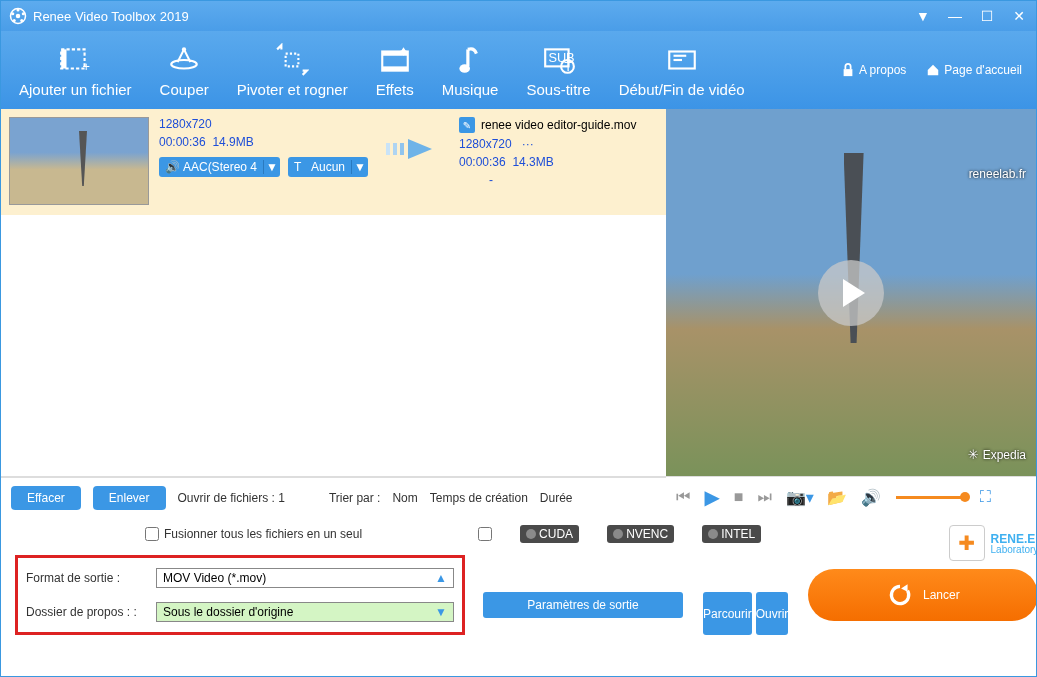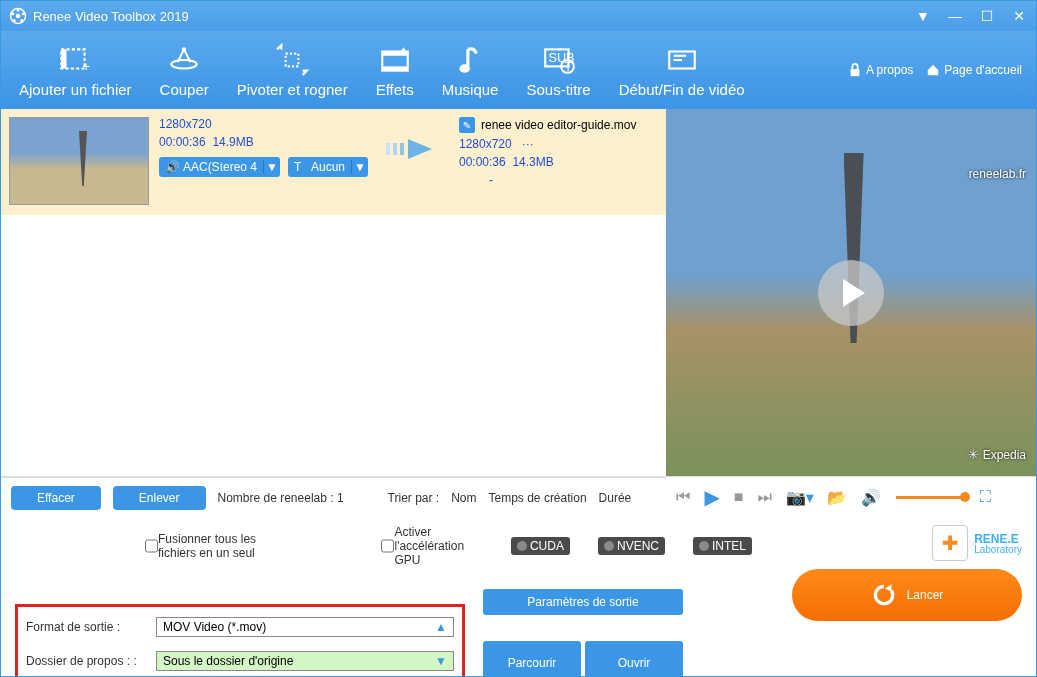--- a/index.html
+++ b/index.html
@@ -7,21 +7,21 @@
 .titlebar{height:30px;background:linear-gradient(#5dabee,#4a9de8);display:flex;align-items:center;padding:0 8px;color:#fff}
 .titlebar .logo{width:18px;height:18px;margin-right:6px}
 .titlebar-title{flex:1;font-size:13px}
 .titlebar-btns{display:flex;gap:14px}
 .titlebar-btns span{cursor:pointer;font-size:14px;width:18px;text-align:center}
 .toolbar{height:78px;background:linear-gradient(#5aa9ed,#3c94e6);display:flex;align-items:center;padding:0 4px;color:#fff}
 .tool{display:flex;flex-direction:column;align-items:center;justify-content:center;padding:0 14px;height:100%;cursor:pointer}
 .tool svg{width:34px;height:34px;margin-bottom:4px}
 .tool-label{font-size:15px;white-space:nowrap}
 .toolbar-spacer{flex:1}
-.toolbar-right{display:flex;align-items:center;gap:13px;padding-right:10px}
+.toolbar-right{display:flex;align-items:center;gap:20px;padding-right:10px}
 .tr-item{display:flex;align-items:center;gap:4px;cursor:pointer}
 .main{display:flex;height:calc(100% - 30px - 78px - 200px)}
 .filelist{flex:1;background:#fff;overflow:auto}
 .file-row{display:flex;background:#fdf0cf;padding:8px 8px 10px 8px;gap:10px;align-items:flex-start}
 .thumb{width:140px;height:88px;background:linear-gradient(#7aa3d0 40%,#c8b890 60%);border:1px solid #999;position:relative}
 .thumb::after{content:"";position:absolute;left:50%;top:15%;width:8px;height:55px;background:#555;clip-path:polygon(40% 100%,60% 100%,100% 0,0 0)}
 .file-left{display:flex;flex-direction:column;gap:4px;min-width:210px}
 .file-name{color:#333}
 .file-meta{color:#1d4ed8}
 .pill{display:inline-flex;align-items:center;background:#3b97e5;color:#fff;border-radius:3px;height:20px;font-size:11px;cursor:pointer}
@@ -33,40 +33,40 @@
 .file-right-head{display:flex;align-items:center;gap:6px}
 .edit-icon{width:16px;height:16px;background:#3b97e5;border-radius:2px;display:flex;align-items:center;justify-content:center;color:#fff;font-size:10px}
 .preview{width:370px;background:#000;position:relative;display:flex;align-items:center;justify-content:center}
 .preview-img{width:100%;height:100%;background:linear-gradient(#6fa0ce 45%,#a89268 60%,#7a925a 100%);position:relative}
 .preview-img::before{content:"";position:absolute;left:48%;top:12%;width:20px;height:190px;background:#4a4f55;clip-path:polygon(35% 100%,65% 100%,100% 0,0 0)}
 .play-btn{position:absolute;width:66px;height:66px;border-radius:50%;background:rgba(200,200,200,.75);display:flex;align-items:center;justify-content:center;cursor:pointer}
 .play-btn::after{content:"";border-left:22px solid #fff;border-top:14px solid transparent;border-bottom:14px solid transparent;margin-left:5px}
 .prev-wm{position:absolute;top:58px;right:10px;color:#fff;font-size:12px;text-shadow:0 0 3px #000}
 .prev-wm2{position:absolute;bottom:14px;right:10px;color:#fff;font-size:13px;text-shadow:0 0 3px #000;display:flex;align-items:center;gap:4px}
 .middlebar{height:40px;border-top:1px solid #ddd;display:flex;align-items:center;padding:0 10px;gap:12px}
-.btn-blue{background:#3b97e5;color:#fff;border:none;border-radius:4px;height:24px;padding:0 26px;cursor:pointer;font-size:12px}
+.btn-blue{background:#3b97e5;color:#fff;border:none;border-radius:4px;height:24px;padding:0 16px;cursor:pointer;font-size:12px}
 .sort-lbl{color:#333}
 .player-controls{width:370px;display:flex;align-items:center;gap:14px;padding:0 10px;justify-content:flex-start}
 .pc-ico{color:#3b97e5;cursor:pointer;font-size:16px}
 .pc-ico.gray{color:#999}
 .vol-track{width:70px;height:3px;background:#f58a1f;position:relative}
 .vol-thumb{position:absolute;right:-4px;top:-4px;width:10px;height:10px;border-radius:50%;background:#f58a1f}
 .bottom{height:160px;padding:8px 14px 10px 14px;display:flex;gap:20px}
 .bottom-left{flex:1}
 .check-row{display:flex;align-items:center;gap:28px;margin-bottom:12px;padding-left:130px}
-.chk{display:flex;align-items:center;color:#333}
+.chk{display:flex;align-items:flex-start;gap:5px;color:#333}
 .chk input{width:14px;height:14px}
 .badge{display:inline-flex;align-items:center;gap:3px;background:#4a4a4a;color:#fff;border-radius:3px;padding:2px 6px;font-size:10px}
 .badge .dot{width:10px;height:10px;border-radius:50%;background:#8a8a8a}
 .form-area{border:3px solid #d22;padding:10px 8px 10px 8px;display:grid;grid-template-columns:130px 1fr;row-gap:14px;align-items:center;width:450px}
 .form-lbl{color:#333}
 .combo{height:20px;border:1px solid #888;display:flex;align-items:center;justify-content:space-between;padding:0 6px;background:#fff;cursor:pointer}
 .combo.green{background:#d4f5c4}
 .combo .arr{color:#3b97e5}
-.bottom-mid{display:flex;flex-direction:column;gap:10px;padding-top:0}
+.bottom-mid{display:flex;gap:10px;padding-top:0}
 .btn-blue-wide{background:#3b97e5;color:#fff;border:none;border-radius:3px;height:26px;width:200px;cursor:pointer}
 .btn-pair{display:flex;gap:4px}
 .btn-pair button{flex:1;height:43px;background:#3b97e5;color:#fff;border:none;border-radius:3px;cursor:pointer}
 .bottom-right{width:250px;display:flex;flex-direction:column;align-items:flex-end;gap:8px}
 .brand{display:flex;align-items:center;gap:6px}
 .brand-ico{width:36px;height:36px;background:#fff;border:1px solid #ccc;border-radius:4px;display:flex;align-items:center;justify-content:center;color:#f58a1f;font-size:20px}
 .brand-txt{color:#3fb0f0;font-size:14px;font-weight:bold;line-height:1}
 .brand-txt small{display:block;color:#3fb0f0;font-size:10px;font-weight:normal}
 .launch{width:230px;height:52px;border-radius:26px;background:linear-gradient(#ff8a1a,#f56e00);color:#fff;display:flex;align-items:center;justify-content:center;gap:10px;font-size:24px;cursor:pointer;border:none}
 </style>
@@ -210,21 +210,21 @@
     <div class="prev-wm">reneelab.fr</div>
     <div class="prev-wm2">✳ <span>Expedia</span></div>
     <div class="play-btn"></div>
   </div>
 </div>
 
 <div style="display:flex;border-top:1px solid #ddd">
   <div class="middlebar" style="flex:1">
     <button class="btn-blue">Effacer</button>
     <button class="btn-blue">Enlever</button>
-    <span class="sort-lbl"><span>Nombre de reneelab :</span> <span>1</span></span>
+    <span class="sort-lbl"><span>Ouvrir de fichiers :</span> <span>1</span></span>
     <span style="width:20px"></span>
     <span class="sort-lbl">Trier par :</span>
     <span class="sort-lbl">Nom</span>
     <span class="sort-lbl">Temps de création</span>
     <span class="sort-lbl">Durée</span>
   </div>
   <div class="player-controls">
     <span class="pc-ico gray">⏮</span>
     <span class="pc-ico" style="font-size:20px">▶</span>
     <span class="pc-ico gray">■</span>
@@ -242,21 +242,20 @@
 <div class="bottom">
   <div class="bottom-left">
     <div class="check-row">
       <label class="chk">
           <input type="checkbox" style="">
           <span>Fusionner tous les fichiers en un seul</span>
         </label>
       <span style="width:60px"></span>
       <label class="chk">
           <input type="checkbox" style="">
-          <span>Activer l'accélération GPU</span>
         </label>
       <span class="badge">
           <span class="dot"></span>
           <span>CUDA</span>
         </span>
       <span class="badge">
           <span class="dot"></span>
           <span>NVENC</span>
         </span>
       <span class="badge">

